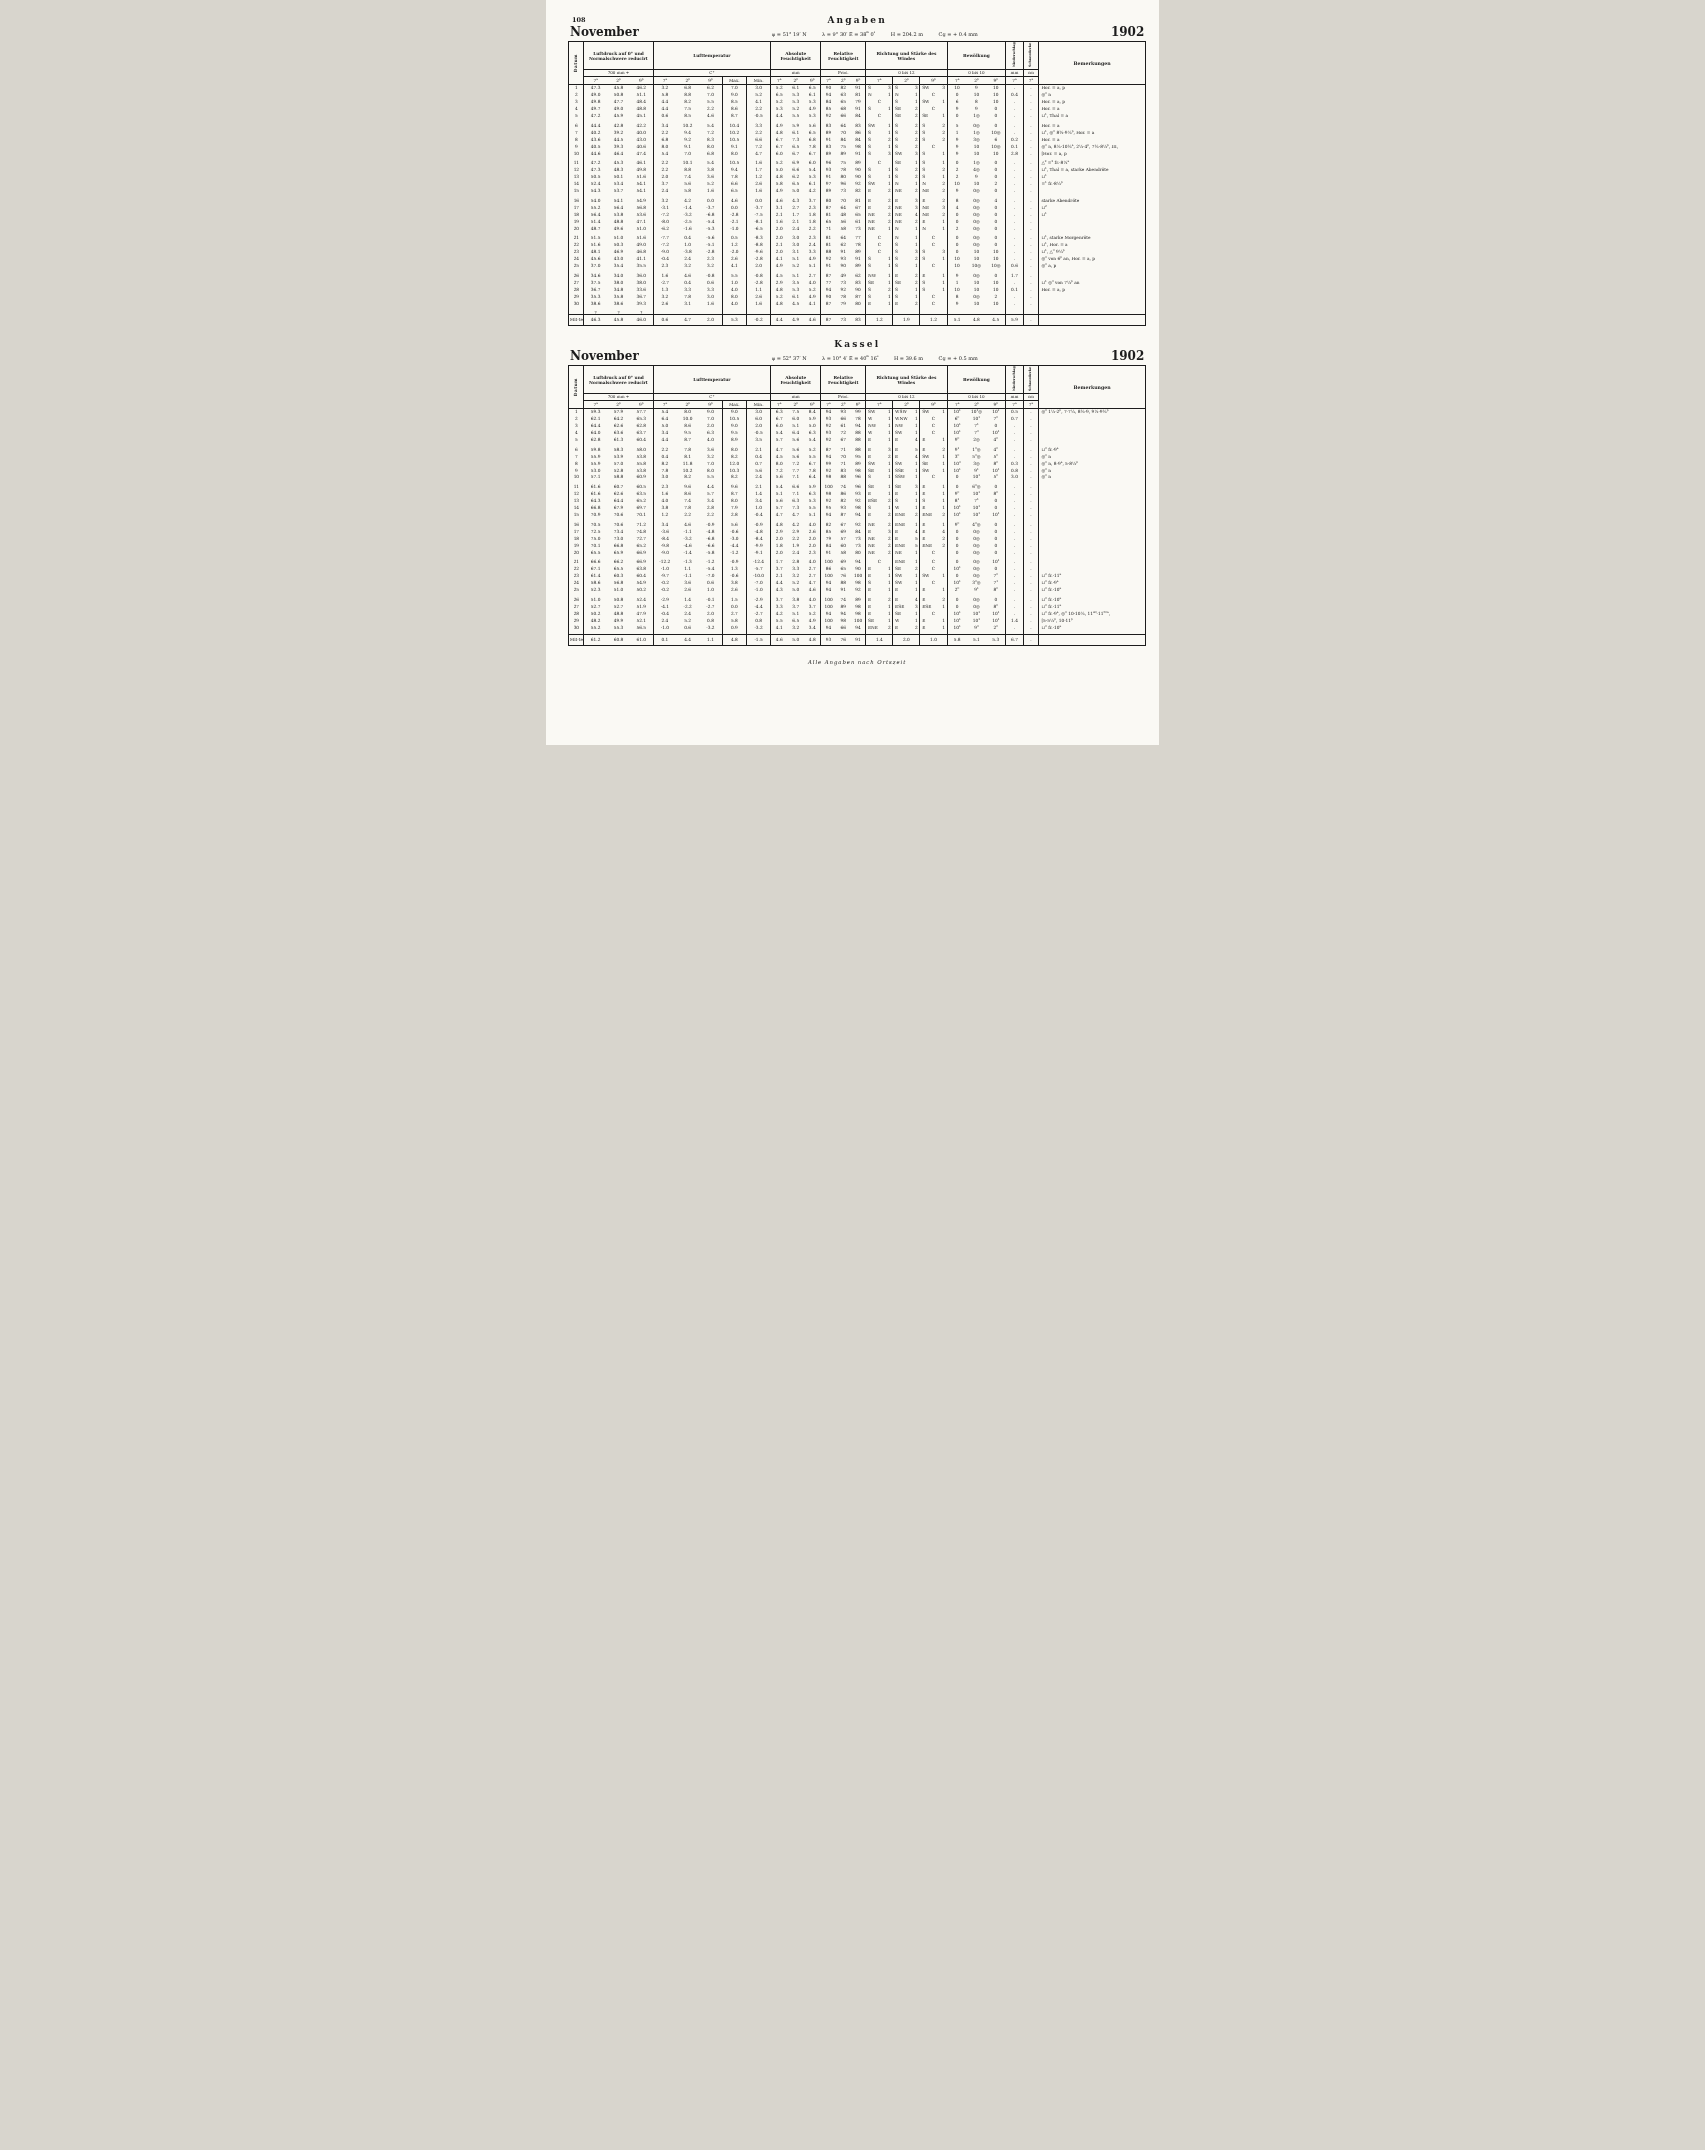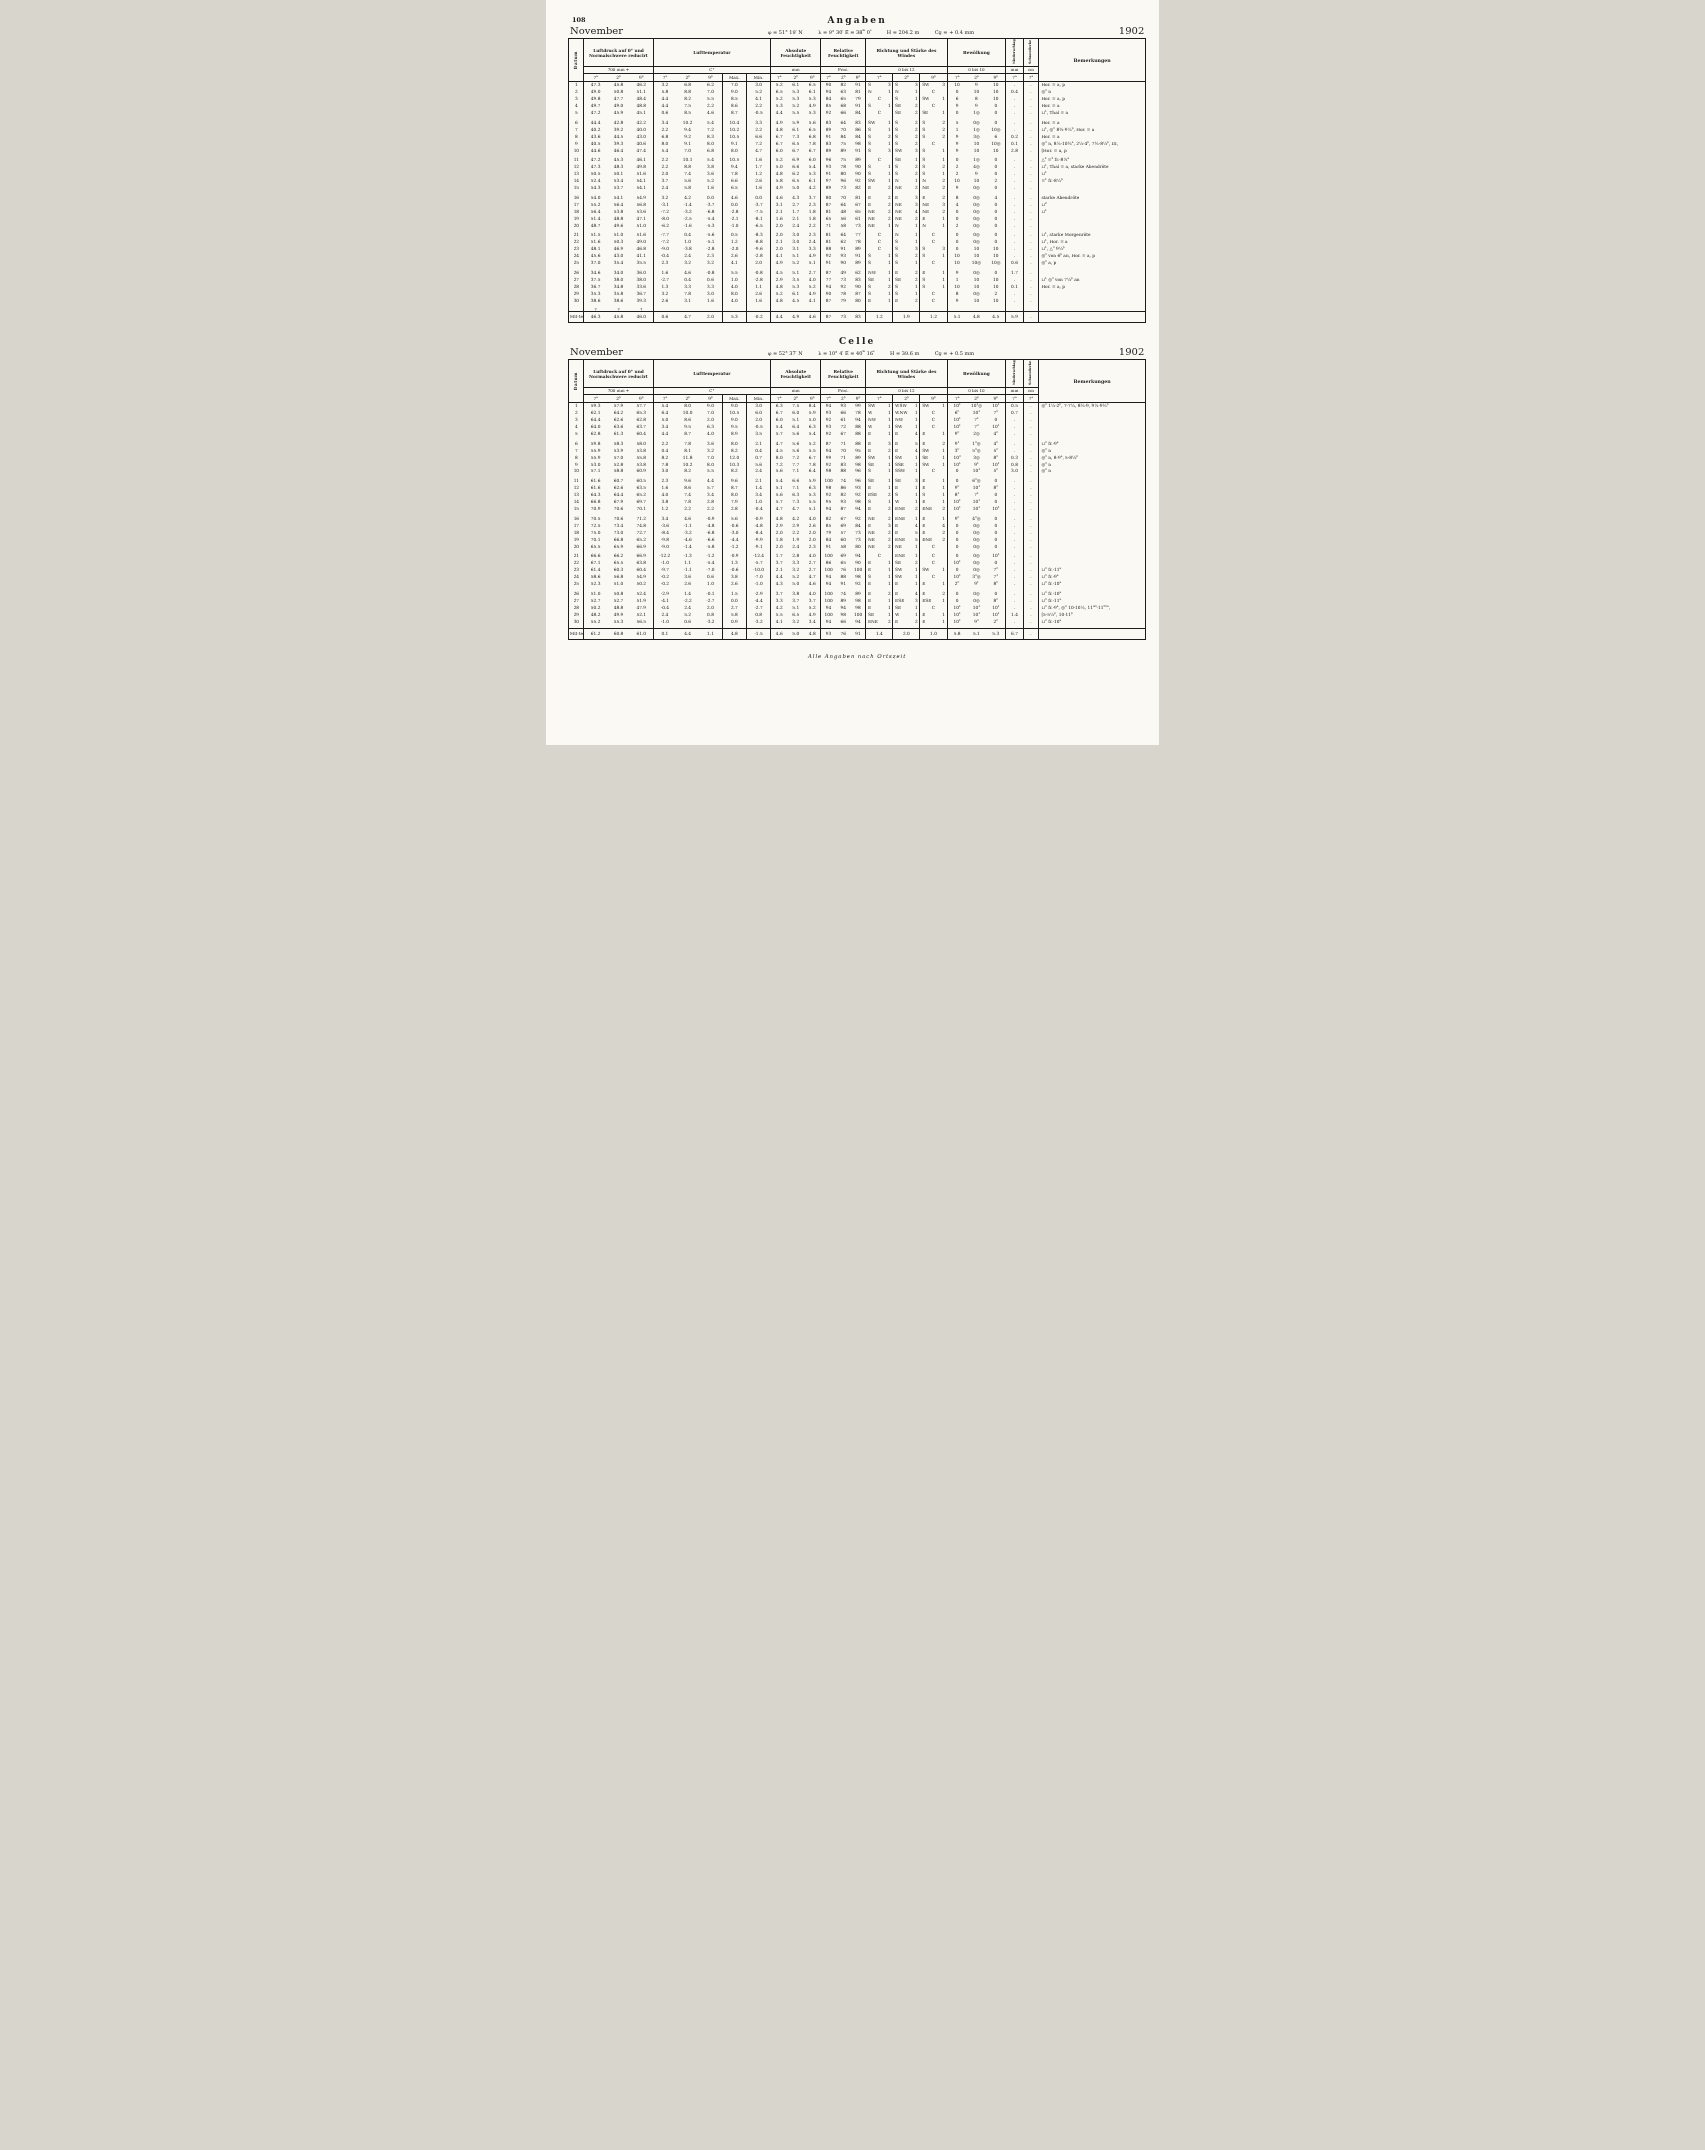--- a/index.html
+++ b/index.html
@@ -11,21 +11,21 @@
     color:#1c1c1c;
     font-family:"DejaVu Serif","DejaVu Sans",serif;
     box-sizing:border-box;
     padding:14.6px 13px 52px 22.4px;
   }
   .page-num { position:absolute; top:15.5px; left:26px; font-size:6.5px; font-weight:bold; }
 
   .station { margin-bottom:13px; }
   .st-title { text-align:center; font-size:9px; font-weight:bold; letter-spacing:2.2px; }
   .st-meta { display:flex; justify-content:space-between; align-items:baseline; margin:0 1.7px 2.6px 1.7px; }
-  .st-month, .st-year { font-weight:normal; font-size:10px; }
+  .st-month, .st-year { font-weight:bold; font-size:12px; }
   .st-geo { display:flex; gap:15.5px; font-size:5px; padding-top:1.3px; }
 
   table.obs { width:100%; border-collapse:collapse; table-layout:fixed; border:0.6px solid #1c1c1c; }
   .obs th, .obs td { font-weight:normal; text-align:center; padding:0 0.4px; overflow:hidden; }
 
   
   .obs thead th { white-space:normal; }
   .h-group th { height:25px; vertical-align:middle; font-weight:bold; font-size:4.3px; line-height:5px; border-bottom:0.4px solid #1c1c1c; padding:0.9px 1.3px; }
   .h-unit th  { height:6.5px; font-size:4.1px; line-height:5.6px; border-bottom:0.4px solid #1c1c1c; }
   .h-time th  { height:6.9px; font-size:4.3px;  line-height:6px; border-bottom:0.9px solid #1c1c1c; }
@@ -1358,21 +1358,21 @@
             <td class="num">4.5</td>
             <td class="num gs">5.9</td>
             <td class="num vl">.</td>
             <td class="bem gs"></td>
           </tr>
         </tfoot>
     </table>
   </section>
 
   <section class="station">
-    <div class="st-title">Celle</div>
+    <div class="st-title">Kassel</div>
     <div class="st-meta">
       <span class="st-month">November</span>
       <span class="st-geo">
         <span>φ = 52° 37′ N</span>
         <span>λ = 10° 4′ E = 40<sup>m</sup> 16<sup>s</sup></span>
         <span>H = 39.6 m</span>
         <span>Cg = + 0.5 mm</span>
       </span>
       <span class="st-year">1902</span>
     </div>

